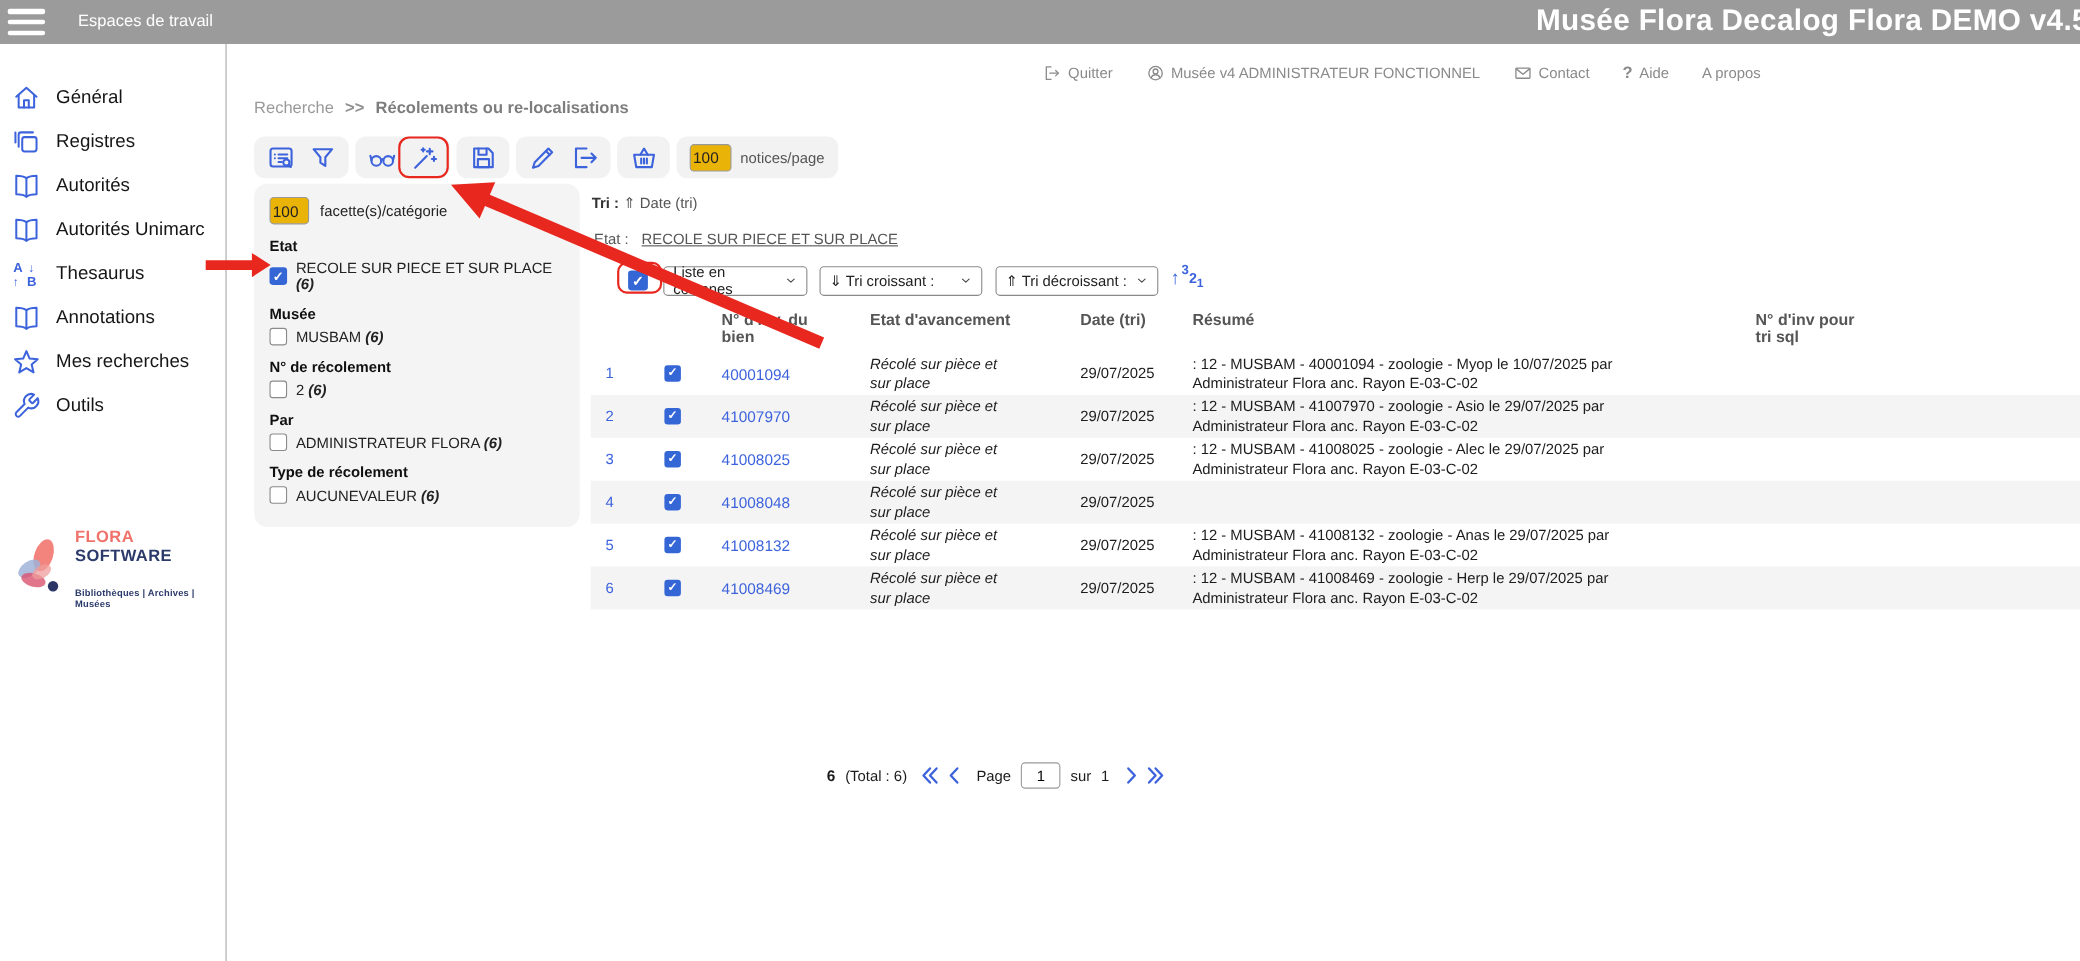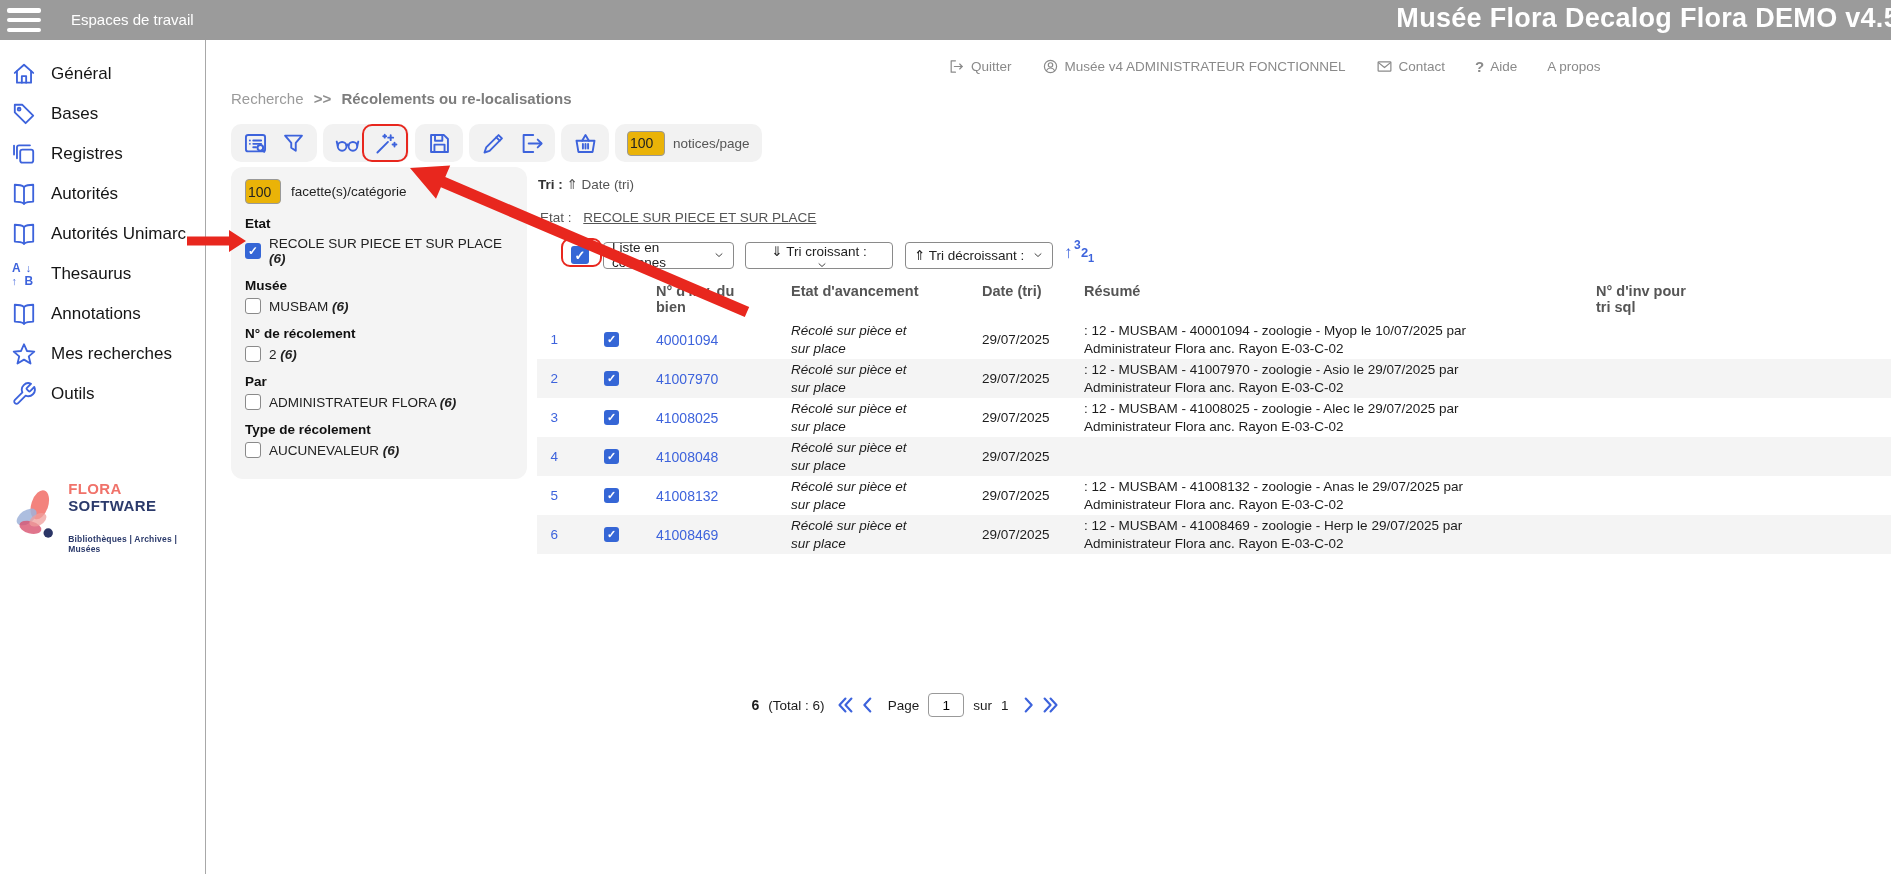--- a/index.html
+++ b/index.html
@@ -14,21 +14,21 @@
   .hamburger i { display:block; height:4.5px; background:#fff; border-radius:2px; }
   .workspace { position:absolute; left:71px; top:11px; color:#fff; font-size:15px; }
   .app-title { position:absolute; right:-8px; top:3px; color:#fff; font-size:27px; font-weight:bold; white-space:nowrap; letter-spacing:.3px; }
   
   .utility { position:absolute; top:58px; left:948px; display:flex; align-items:center; gap:30px; color:#8a8a8a; font-size:13.5px; white-space:nowrap; }
   .u-item { display:flex; align-items:center; gap:6px; cursor:pointer; }
   .utility .icn { width:17px; height:17px; color:#8a8a8a; }
   .qmark { font-size:15px; font-weight:bold; }
   
   .sidebar { position:absolute; left:0; top:40px; width:206px; height:834px; border-right:1px solid #a8a8a8; background:#fff; }
-  .side-nav { padding-top:14px; }
+  .side-nav { padding-top:29px; }
   .side-item { display:flex; align-items:center; gap:14px; padding:7px 0 7px 11px; font-size:17px; color:#151515; cursor:pointer; }
   .side-item .icn { width:26px; height:26px; color:#3d63dc; flex:none; }
   
   .logo { position:absolute; left:6px; top:440px; display:flex; align-items:center; gap:4px; }
   .logo-text .l1 { font-size:15px; font-weight:bold; letter-spacing:.4px; }
   .logo-flora { color:#f0726a; }
   .logo-software { color:#2b3a6b; }
   .logo-tag { font-size:8.5px; font-weight:bold; color:#2b3a6b; margin-top:20px; letter-spacing:.2px; }
   
   .breadcrumb { position:absolute; left:231px; top:90px; font-size:15px; color:#9a9a9a; }
@@ -158,29 +158,20 @@
             <path d="M3.5 11 L12 3.5 L20.5 11"></path>
             <path d="M5.5 9.5 V20 H18.5 V9.5"></path>
             <path d="M10 20 V14 H14 V20"></path>
           </svg>
         </span>
         <span>Général</span>
       </div>
       <div class="side-item">
         <span class="icn">
           <svg viewBox="0 0 24 24">
-            <path d="M3.5 3.5 H10.5 L20.5 13.5 L13.5 20.5 L3.5 10.5 Z"></path>
-            <circle cx="7.5" cy="7.5" r="1.3"></circle>
-          </svg>
-        </span>
-        <span>Bases</span>
-      </div>
-      <div class="side-item">
-        <span class="icn">
-          <svg viewBox="0 0 24 24">
             <rect x="8.5" y="8" width="12" height="12" rx="2"></rect>
             <path d="M5.5 16 V6 a2 2 0 0 1 2-2 h10"></path>
             <path d="M2.8 12.5 V4.2"></path>
           </svg>
         </span>
         <span>Registres</span>
       </div>
       <div class="side-item">
         <span class="icn">
           <svg viewBox="0 0 24 24">
@@ -396,21 +387,21 @@
 </div>
 
 <div class="controls">
   <span class="cb on big">✓</span>
   <div class="sel" style="width:131px;margin-left:14px;">
     <span>Liste en colonnes</span>
     <span class="chev"><svg viewBox="0 0 24 24">
           <path d="M6 9.5 L12 15 L18 9.5"></path>
         </svg></span>
   </div>
-  <div class="sel" style="width:148px;margin-left:11px;flex-direction:column;">
+  <div class="sel" style="width:148px;margin-left:11px;">
     <span>⇓ Tri croissant :</span>
     <span class="chev"><svg viewBox="0 0 24 24">
           <path d="M6 9.5 L12 15 L18 9.5"></path>
         </svg></span>
   </div>
   <div class="sel" style="width:148px;margin-left:12px;">
     <span>⇑ Tri décroissant :</span>
     <span class="chev"><svg viewBox="0 0 24 24">
           <path d="M6 9.5 L12 15 L18 9.5"></path>
         </svg></span>

